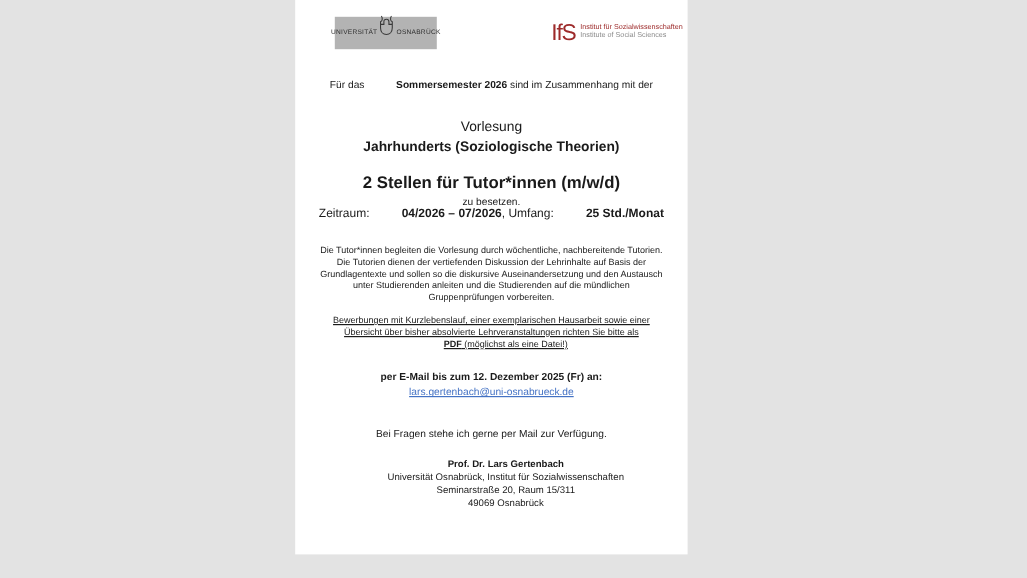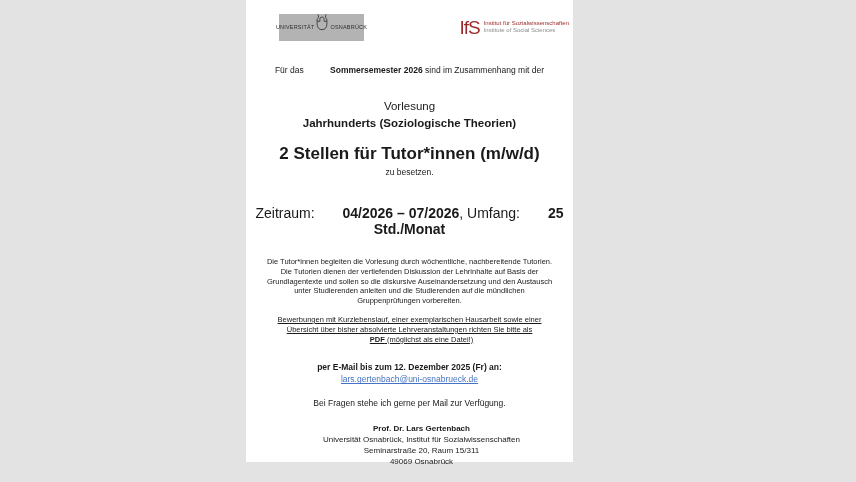--- a/index.html
+++ b/index.html
@@ -55,35 +55,35 @@
   .ifs-names {
     text-align: left;
     font-size: 6px;
     line-height: 7.5px;
     white-space: nowrap;
   }
   
   .intro { margin-top: 23px; font-size: 8.5px; }
   .course { margin-top: 23px; font-size: 11.5px; line-height: 16.5px; }
   .course .bold-line { font-weight: bold; }
-  .headline { margin-top: 13px; font-size: 17px; font-weight: bold; }
+  .headline { margin-top: 13px; font-size: 14px; font-weight: bold; }
   .subline { margin-top: 3px; font-size: 8.5px; }
-  .timeframe { margin-top: 28px; font-size: 14px; }
+  .timeframe { margin-top: 0; font-size: 10px; }
   .para {
     width: 286px;
     margin: 0 auto;
     font-size: 7.5px;
     line-height: 9.8px;
   }
   .para1 { margin-top: 20px; }
   .para2 { margin-top: 9px; text-decoration: underline; }
   .email-line { margin-top: 18px; font-size: 8.5px; font-weight: bold; }
   .email-link-wrap { margin-top: 2px; font-size: 8.5px; }
   .email-link { text-decoration: underline; cursor: pointer; }
-  .questions { margin-top: 14px; font-size: 8.5px; }
+  .questions { margin-top: 25px; font-size: 8.5px; }
   .contact { margin-top: 15px; font-size: 8px; line-height: 11px; padding-left: 24px; }
   .contact .name { font-weight: bold; }
   b, .b { font-weight: bold; padding-left: 24px; }
 </style>
 </head>
 <body>
 
 <div class="paper">
 
   <div class="logo-row">

